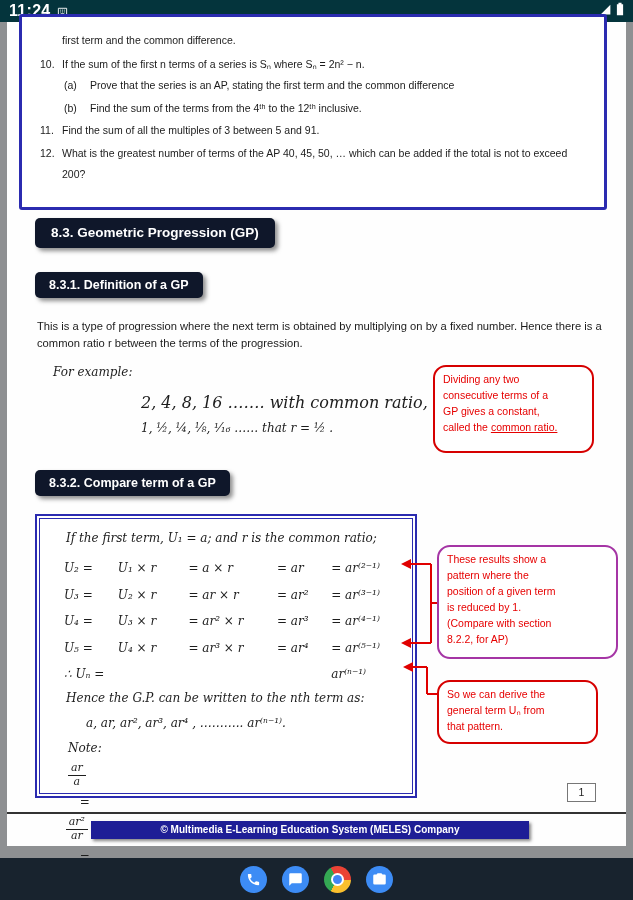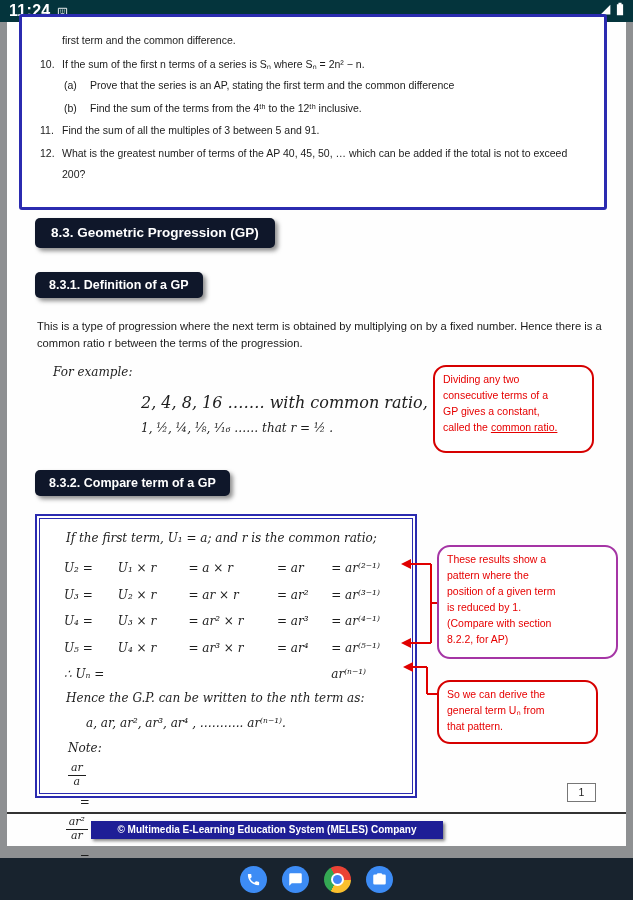--- a/index.html
+++ b/index.html
@@ -61,21 +61,21 @@
   .frac{display:inline-flex;flex-direction:column;align-items:center;line-height:1.15;
     font-family:"DejaVu Serif",serif;font-style:italic;font-size:11px;color:#1d1d1d;}
   .frac .num{border-bottom:1px solid #1d1d1d;padding:0 3px;}
 
   
   .overlay{position:absolute;left:0;top:0;width:619px;height:824px;pointer-events:none;}
 
   .pagenum{position:absolute;left:560px;top:761px;width:27px;height:17px;border:1.5px solid #777;
     font-size:10.5px;color:#222;text-align:center;line-height:17px;background:#fff;}
   .divider{position:absolute;left:0;top:790px;width:619px;height:2px;background:#333;}
-  .footer{position:absolute;left:84px;top:799px;width:352px;height:18px;background:#1e1e96;
+  .footer{position:absolute;left:84px;top:799px;width:438px;height:18px;background:#1e1e96;
     color:#fff;font-size:10px;font-weight:bold;text-align:center;line-height:18px;
     box-shadow:2px 2px 3px rgba(80,80,80,.7);}
 
   
   .dock{position:absolute;top:858px;left:0;width:633px;height:42px;background:#18232e;
     display:flex;align-items:center;justify-content:center;gap:15px;}
   .app{width:27px;height:27px;border-radius:50%;display:flex;align-items:center;justify-content:center;}
   .app-blue{background:#3d8cf5;}
   .chrome{background:conic-gradient(from -30deg,#ea4335 0 120deg,#fbc02d 120deg 240deg,#34a853 240deg 360deg);}
   .chrome-inner{width:13px;height:13px;background:#fff;border-radius:50%;

